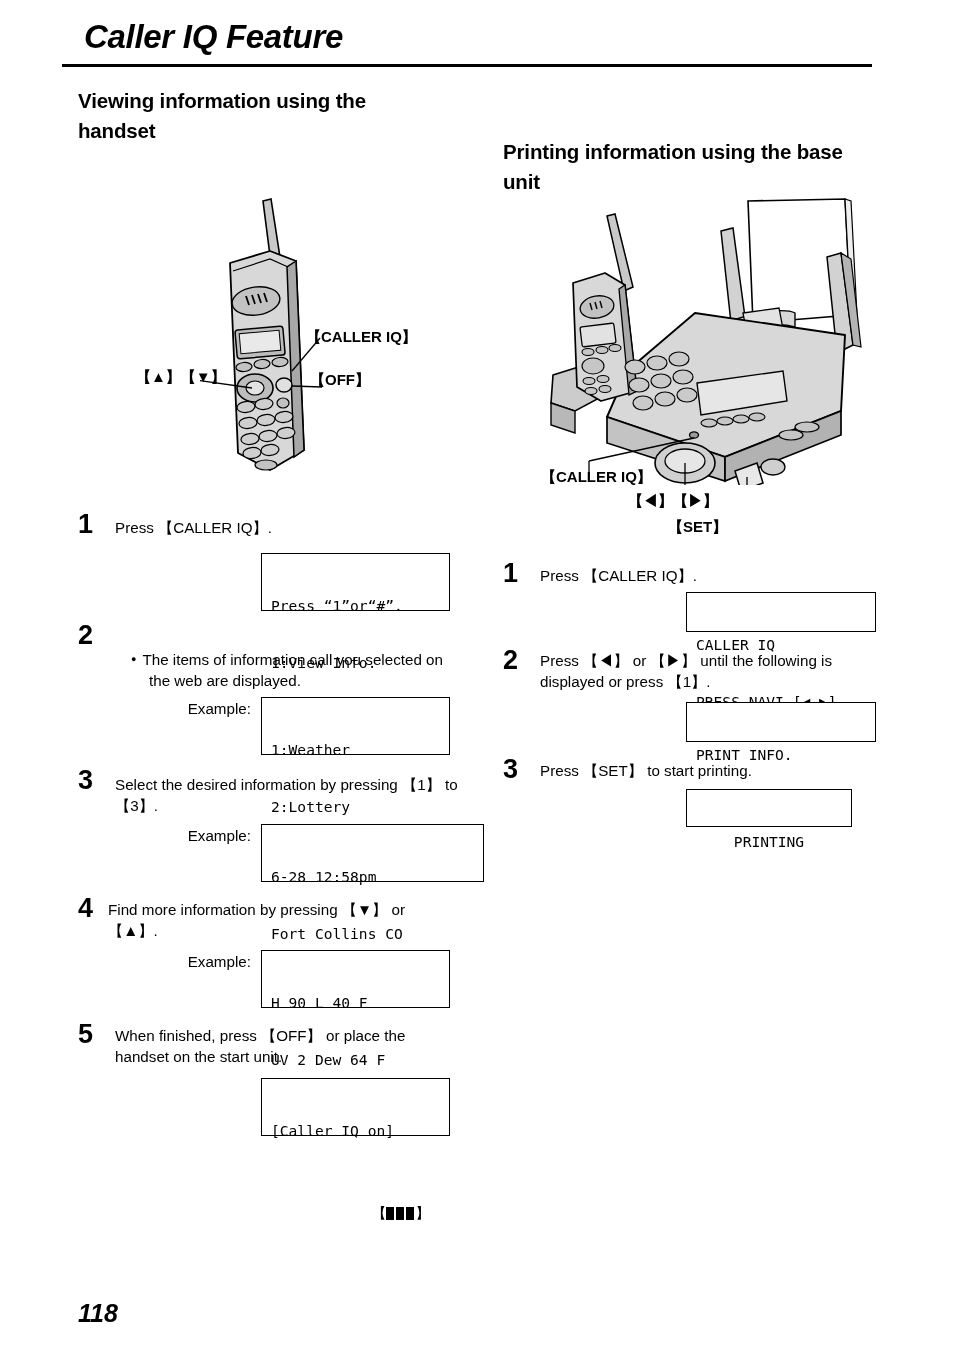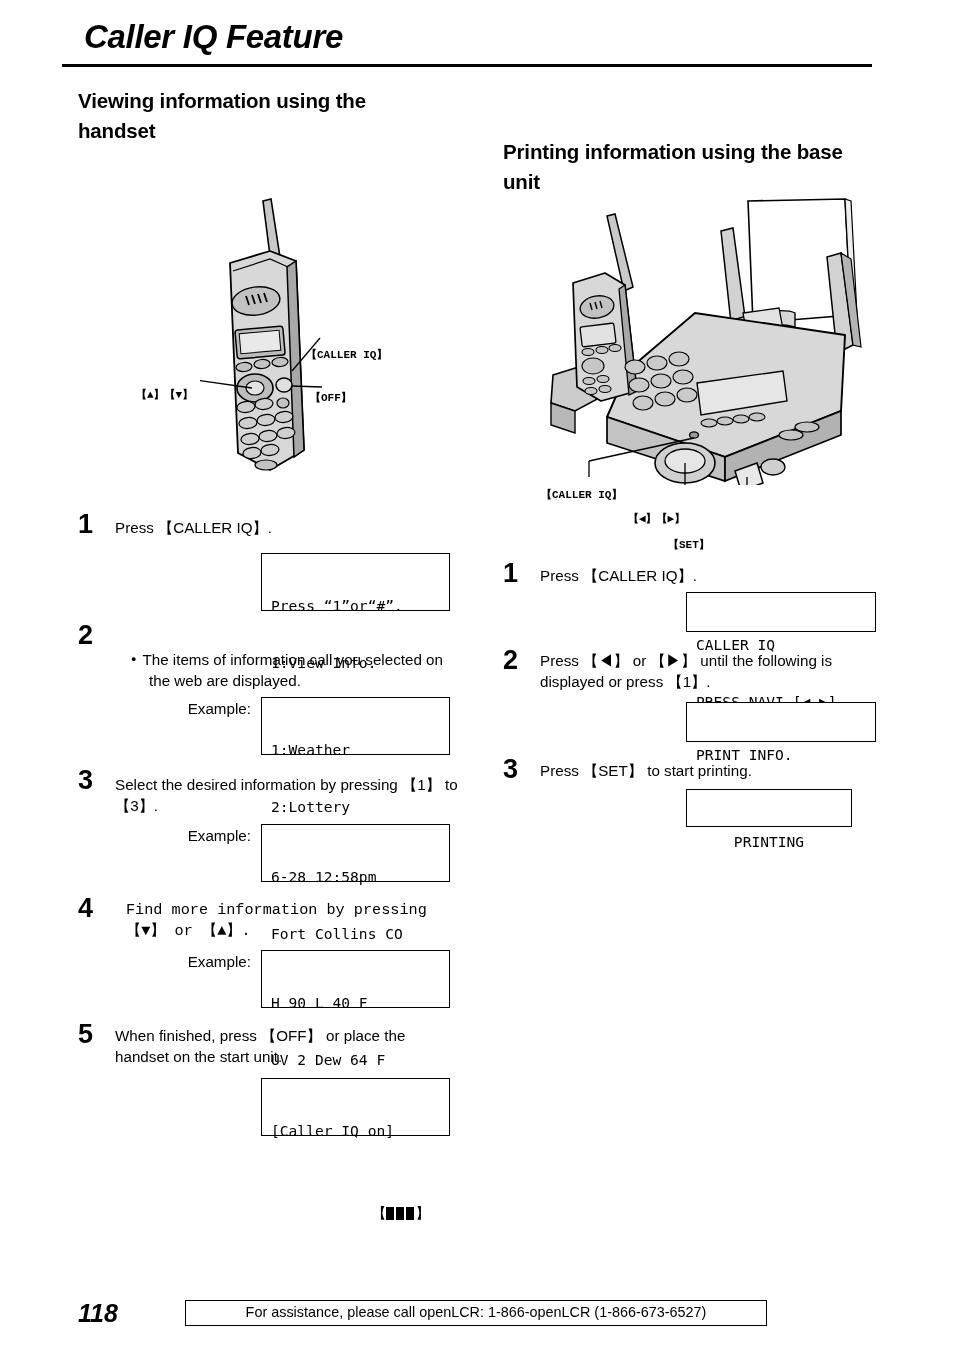--- a/index.html
+++ b/index.html
@@ -132,25 +132,24 @@
     box-sizing: border-box;
     font-size: 14.4px;
     text-align: center;
     line-height: 23px;
   }
 
   
   .figure { position: absolute; }
   .callout {
     position: absolute;
-    font-size: 11px;
+    font-size: 15px;
     font-weight: bold;
     white-space: nowrap;
-    font-family: Liberation Mono, monospace;
-    margin-top: 19px;
+    font-family: Liberation Sans, sans-serif;
   }
   svg { display: block; }
 </style>
 </head>
 <body>
 
 <div class="page">
 
   <div id="page-title">Caller IQ Feature</div>
   <div id="title-rule"></div>
@@ -328,28 +327,28 @@
   <div class="example-label" style="left:151px;top:700px;width:100px;">Example:</div>
   <div class="lcd" style="left:261px;top:697px;width:189px;height:58px;">
     <div>1:Weather</div>
     <div>2:Lottery</div>
     <div>3:Stock</div>
   </div>
 
   <div class="step-num" style="left:78px;top:765px;">3</div>
   <div class="step-text" style="left:115px;top:775px;width:345px;">Select the desired information by pressing 【1】 to 【3】.</div>
   <div class="example-label" style="left:151px;top:827px;width:100px;">Example:</div>
-  <div class="lcd" style="left:261px;top:824px;width:189px;height:58px;">
+  <div class="lcd" style="left:261px;top:824px;width:223px;height:58px;">
     <div>6-28 12:58pm</div>
     <div>Fort Collins CO</div>
     <div>78 F PartlyCldy</div>
   </div>
 
   <div class="step-num" style="left:78px;top:893px;">4</div>
-  <div class="step-text" style="left:126px;top:900px;width:340px;font-family:Liberation Mono, monospace;">Find more information by pressing 【▼】 or 【▲】.</div>
+  <div class="step-text" style="left:108px;top:900px;width:340px;">Find more information by pressing 【▼】 or 【▲】.</div>
   <div class="example-label" style="left:151px;top:953px;width:100px;">Example:</div>
   <div class="lcd" style="left:261px;top:950px;width:189px;height:58px;">
     <div>H 90 L 40 F</div>
     <div>UV 2 Dew 64 F</div>
     <div>Humidity 42%</div>
   </div>
 
   <div class="step-num" style="left:78px;top:1019px;">5</div>
   <div class="step-text" style="left:115px;top:1026px;width:345px;">When finished, press 【OFF】 or place the handset on the start unit.</div>
   <div class="lcd" style="left:261px;top:1078px;width:189px;height:58px;">
@@ -373,15 +372,14 @@
     <div>      PRESS SET</div>
   </div>
 
   <div class="step-num" style="left:503px;top:754px;">3</div>
   <div class="step-text" style="left:540px;top:761px;width:330px;">Press 【SET】 to start printing.</div>
   <div class="lcd pad-r" style="left:686px;top:789px;width:166px;height:38px;">
     <div>PRINTING</div>
   </div>
 
   <div id="page-number">118</div>
-  <div id="footer-box">For assistance, please call openLCR: 1-866-openLCR (1-866-673-6527)</div>
 
 </div>
 
 </body></html>

